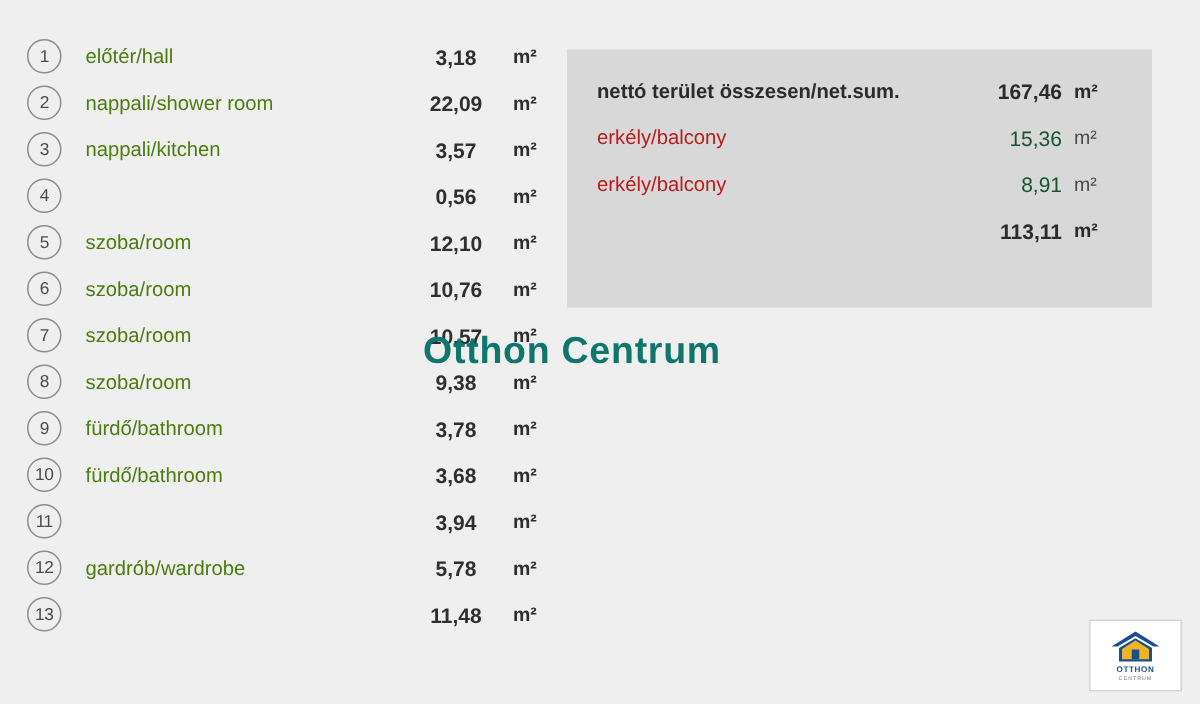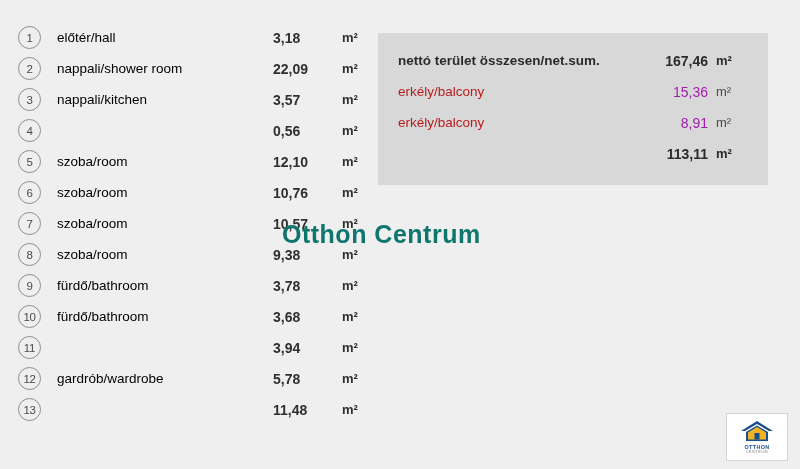--- a/index.html
+++ b/index.html
@@ -45,47 +45,47 @@
     display: flex;
     align-items: center;
     justify-content: center;
     flex: 0 0 auto;
     background: transparent;
     letter-spacing: -0.3px;
   }
   .room-name {
     margin-left: 16px;
     font-size: 13.5px;
-    color: #000000;
+    color: #4d7c0f;
     white-space: nowrap;
   }
   .room-area {
     position: absolute;
     left: 255px;
     font-size: 14px;
     font-weight: bold;
     color: #2f2f2f;
-    text-align: left;
+    text-align: center;
     width: 62px;
   }
   .room-unit {
     position: absolute;
     left: 324px;
     font-size: 13px;
     font-weight: bold;
     color: #2f2f2f;
   }
 
   
   .summary {
     position: absolute;
     left: 378px;
     top: 33px;
     width: 390px;
-    height: 152px;
+    height: 172px;
     background: #d8d8d8;
   }
   .summary-row {
     position: relative;
     height: 31px;
     display: flex;
     align-items: center;
   }
   .summary-row.first { margin-top: 12px; }
   .summary-label {
@@ -97,21 +97,21 @@
   .summary-label.bold {
     font-weight: bold;
     color: #2b2b2b;
   }
   .summary-value {
     position: absolute;
     left: 240px;
     width: 90px;
     text-align: right;
     font-size: 14px;
-    color: #a21caf;
+    color: #14532d;
   }
   .summary-value.bold {
     font-weight: bold;
     color: #2b2b2b;
   }
   .summary-unit {
     position: absolute;
     left: 338px;
     font-size: 13px;
     color: #4a4a4a;

